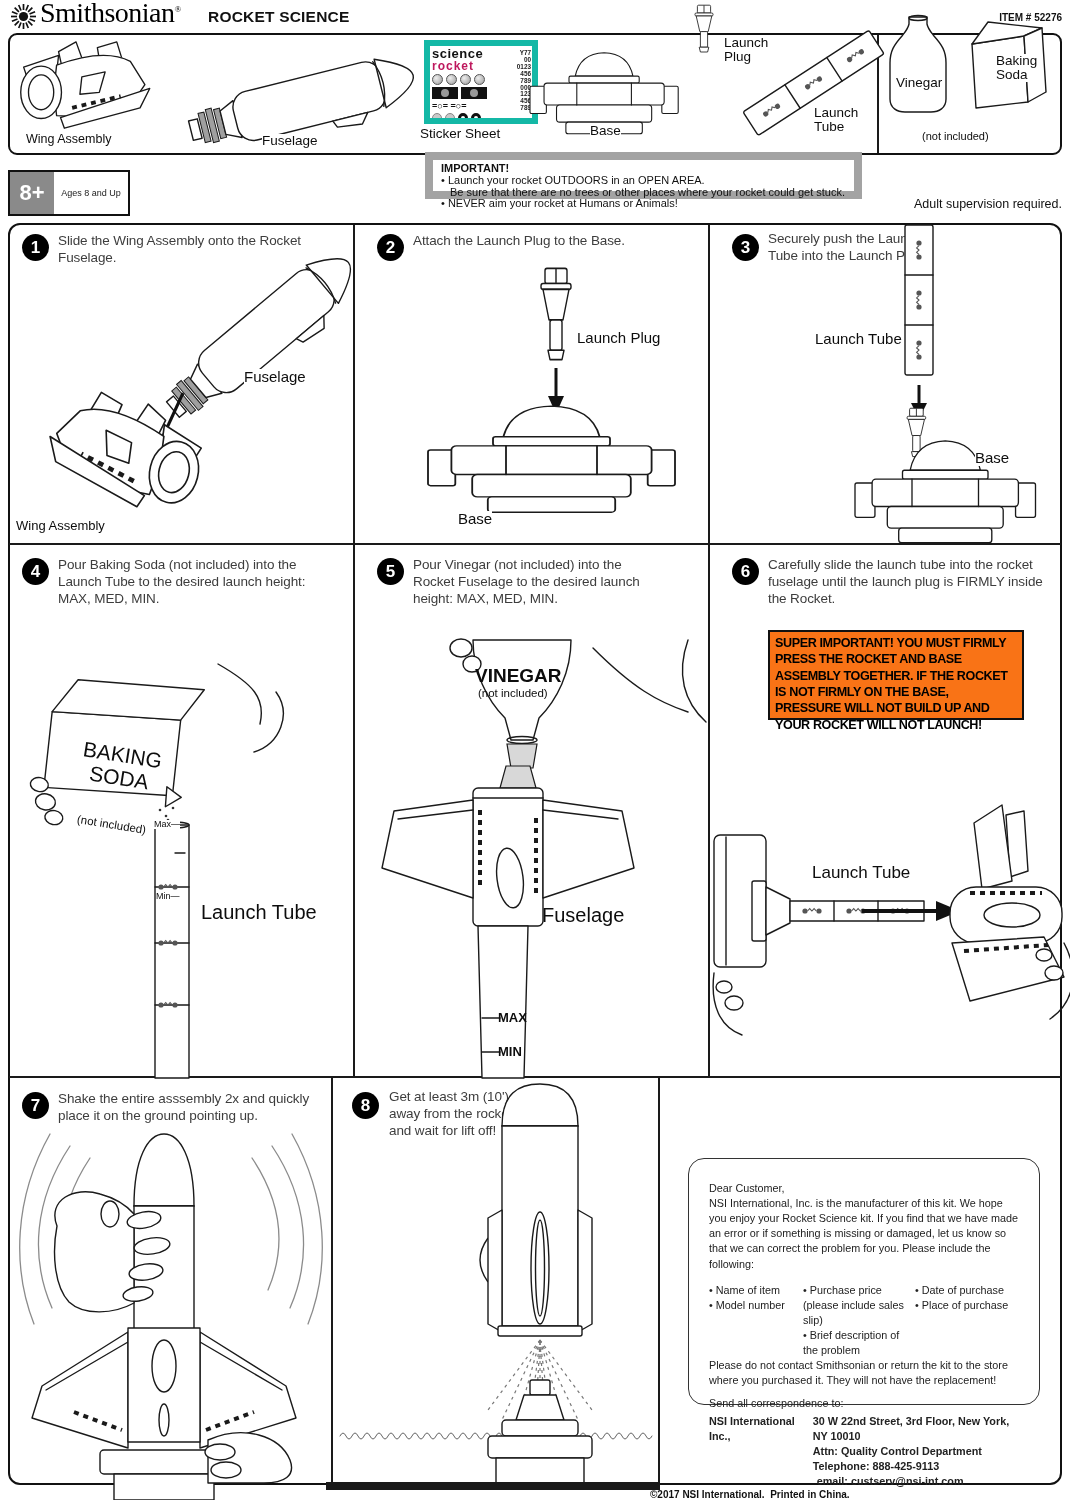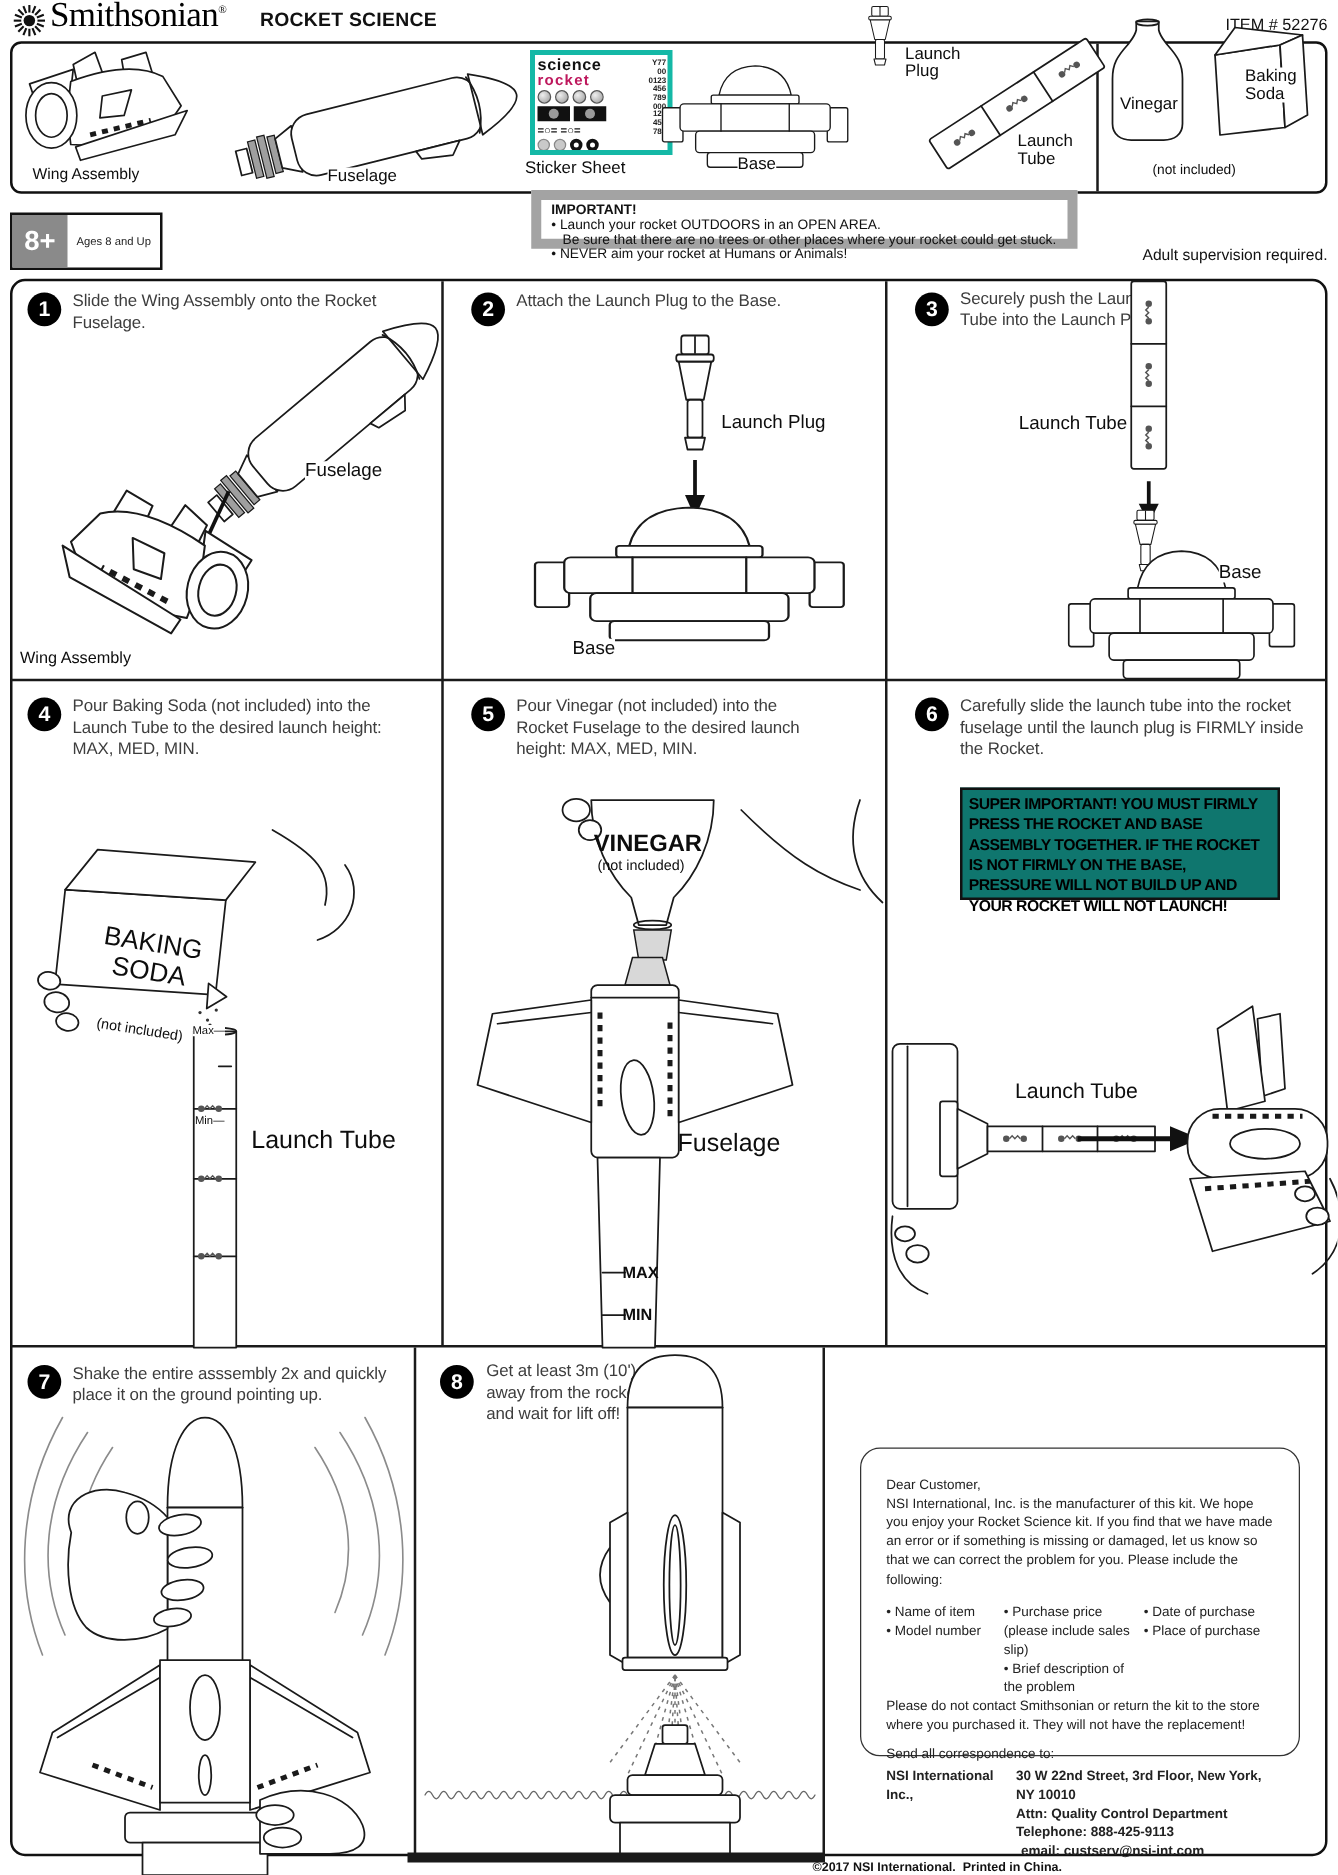--- a/index.html
+++ b/index.html
@@ -14,33 +14,33 @@
   .dark{fill:#9f9f9f;stroke:#1a1a1a;stroke-width:1}
   .arcline{fill:none;stroke:#8b8b8b;stroke-width:1.3;stroke-linecap:round}
   .dashline{stroke:#1a1a1a;stroke-width:4;stroke-dasharray:5,5}
   .panel-line{position:absolute;background:#1a1a1a}
   .badge{position:absolute;width:27px;height:27px;border-radius:50%;background:#000;color:#fff;
          font-weight:bold;font-size:17px;display:flex;align-items:center;justify-content:center}
   .steptext{position:absolute;font-size:13.5px;line-height:1.27;color:#3d3d3d;letter-spacing:-0.1px}
   .lbl{position:absolute;color:#0d0d0d;background:#fff;line-height:1.05;white-space:pre-line}
   .brand{position:absolute;font-family:"Liberation Serif","DejaVu Serif",serif;font-size:28px;letter-spacing:-0.5px;color:#000}
   .title{position:absolute;font-size:15.5px;font-weight:800;letter-spacing:0.2px}
-  .item{position:absolute;font-size:13px;font-weight:normal}
+  .item{position:absolute;font-size:10px;font-weight:bold}
   .agebox{position:absolute;left:8px;top:170px;width:122px;height:46px;border:2px solid #111;display:flex;background:#fff}
   .agegray{width:44px;background:#8a8a8a;color:#fff;font-weight:bold;font-size:22px;display:flex;align-items:center;justify-content:center}
   .agetext{flex:1;display:flex;align-items:center;justify-content:center;font-size:9px;color:#222}
   .impbox{position:absolute;left:425px;top:152px;width:437px;height:47px;border:8px solid #a3a3a3;background:#fff;
           padding:3px 8px;font-size:11px;line-height:1.07;color:#111;font-weight:500}
-  .superbox{position:absolute;left:768px;top:630px;width:256px;height:90px;border:2px solid #111;background:#0f766e;
+  .superbox{position:absolute;left:768px;top:630px;width:256px;height:90px;border:2px solid #111;background:#f97316;
             padding:3px 5px;font-size:12.6px;line-height:1.3;font-weight:bold;color:#000;letter-spacing:-0.4px}
   .letterbox{position:absolute;left:688px;top:1158px;width:352px;height:247px;border:1.5px solid #333;border-radius:16px;
              background:#fff;padding:22px 16px 0 20px;font-size:10.8px;line-height:1.4;color:#222}
   .letterbold{font-weight:bold}
   .footer{position:absolute;left:650px;top:1489px;width:412px;font-size:10px;font-weight:bold;white-space:pre}
-  .sticker{position:absolute;left:424px;top:40px;width:114px;height:84px;border:4px solid #14b8a6;background:#fff;padding:1px 2px;overflow:hidden}
+  .sticker{position:absolute;left:424px;top:40px;width:114px;height:84px;border:6px solid #14b8a6;background:#fff;padding:1px 2px;overflow:hidden}
   .stw1{font-weight:bold;font-size:13px;letter-spacing:0.5px;line-height:1}
   .stw2{font-weight:bold;font-size:12px;letter-spacing:1px;color:#be185d;line-height:1}
   .strow{display:flex;gap:3px;margin-top:2px;align-items:center}
   .stc{width:11px;height:11px;border-radius:50%;border:1px solid #555;background:radial-gradient(circle at 35% 35%,#eee,#999)}
   .stb{width:26px;height:12px;background:#111;display:flex;align-items:center;justify-content:center}
   .stb i{display:block;width:8px;height:8px;border-radius:50%;background:#9a9a9a}
   .std{width:10px;height:10px;border-radius:50%;border:3px solid #111;background:#fff}
   .stg{width:10px;height:10px;border-radius:50%;background:#c9c9c9;border:1px solid #888}
   .stnums{position:absolute;right:1px;top:4px;font-size:6.4px;font-weight:bold;line-height:1.08;text-align:right;color:#222}
   .bulletcols{display:flex;margin-top:11px}

